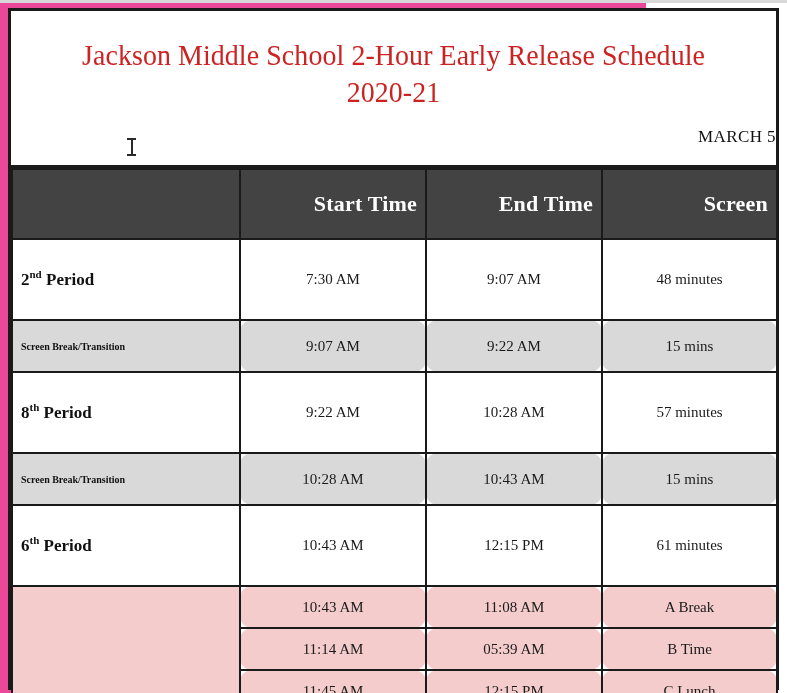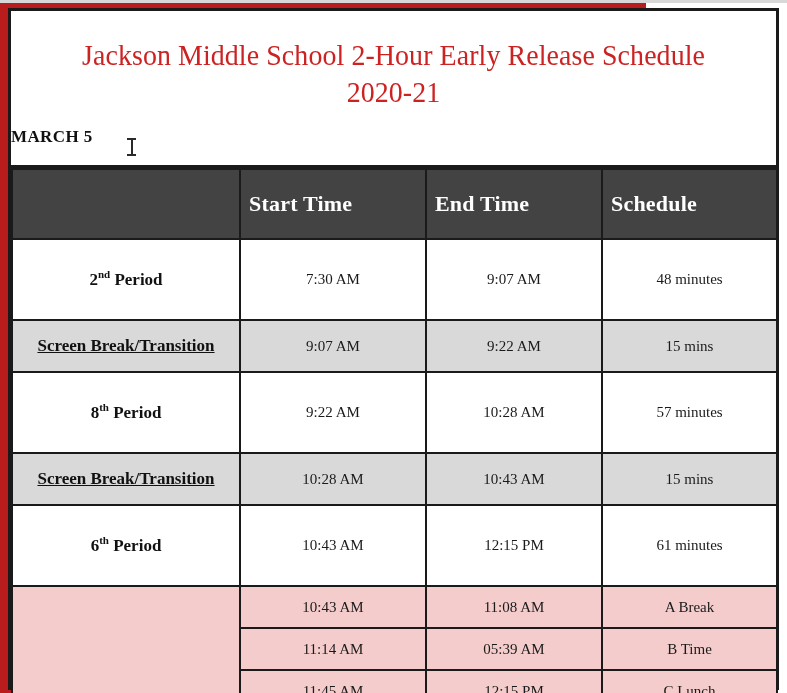--- a/index.html
+++ b/index.html
@@ -14,21 +14,21 @@
     font-family: "Liberation Serif", "DejaVu Serif", serif;
   }
 
   
   #page {
     position: absolute;
     left: 0;
     top: 0;
     width: 646px;
     height: 693px;
-    background: #b91c1c;
+    background: #ec4899;
   }
 
   #top-rule {
     position: absolute;
     left: 0; top: 0;
     width: 787px;
     height: 3px;
     background: #d8d8d8;
   }
 
@@ -63,22 +63,22 @@
     text-align: center;
     padding-top: 25px;
     letter-spacing: 0.1px;
     transform: scaleX(0.93);
     transform-origin: center top;
     white-space: pre-line;
   }
 
   #doc-subtitle {
     margin-top: 17px;
-    text-align: left;
-    font-weight: bold;
+    text-align: right;
+    font-weight: normal;
     font-size: 17px;
     color: #111111;
     letter-spacing: 0.4px;
     font-family: "Liberation Serif", "DejaVu Serif", serif;
   }
 
   
   #text-caret {
     position: absolute;
     left: 115px;
@@ -122,48 +122,49 @@
     box-sizing: border-box;
   }
 
   
   tr.head-row th {
     background: #434343;
     color: #ffffff;
     font-weight: bold;
     font-size: 22px;
     height: 70px;
-    text-align: left;
+    text-align: right;
     letter-spacing: 0.2px;
   }
   tr.head-row th.blank-head { background: #434343; }
 
   
   td.label-cell {
     font-weight: bold;
     font-size: 17px;
     color: #111111;
-    text-align: center;
+    text-align: left;
     padding-left: 10px;
   }
   td.label-cell sup {
     font-size: 11px;
     vertical-align: super;
     line-height: 0;
   }
 
   td.val-cell {
     text-align: center;
     font-size: 15px;
     color: #1a1a1a;
+    border-radius: 12px;
   }
 
   tr.period-row td { height: 81px; background: #ffffff; }
   tr.break-row td  { height: 52px; background: #d9d9d9; }
-  tr.break-row td.label-cell { font-size: 17px; text-decoration: underline; }
+  tr.break-row td.label-cell { font-size: 10px; }
   tr.lunch-row td  { height: 42px; background: #f4cccc; }
 
   td.black-block {
     background: #000000;
     border: 2px solid #000000;
     border-left-color: #1a1a1a;
   }
 </style>
 </head>
 <body>
@@ -191,21 +192,21 @@
           <col class="c-label">
             <col class="c-start">
             <col class="c-end">
             <col class="c-min">
         </colgroup>
         <thead>
           <tr class="head-row">
             <th class="blank-head"></th>
             <th>Start Time</th>
             <th>End Time</th>
-            <th>Schedule</th>
+            <th>Screen</th>
           </tr>
         </thead>
         <tbody>
 
           <tr class="period-row">
             <td class="label-cell"><span>2</span><sup>nd</sup><span> Period</span></td>
             <td class="val-cell">7:30 AM</td>
             <td class="val-cell">9:07 AM</td>
             <td class="val-cell">48 minutes</td>
           </tr>

